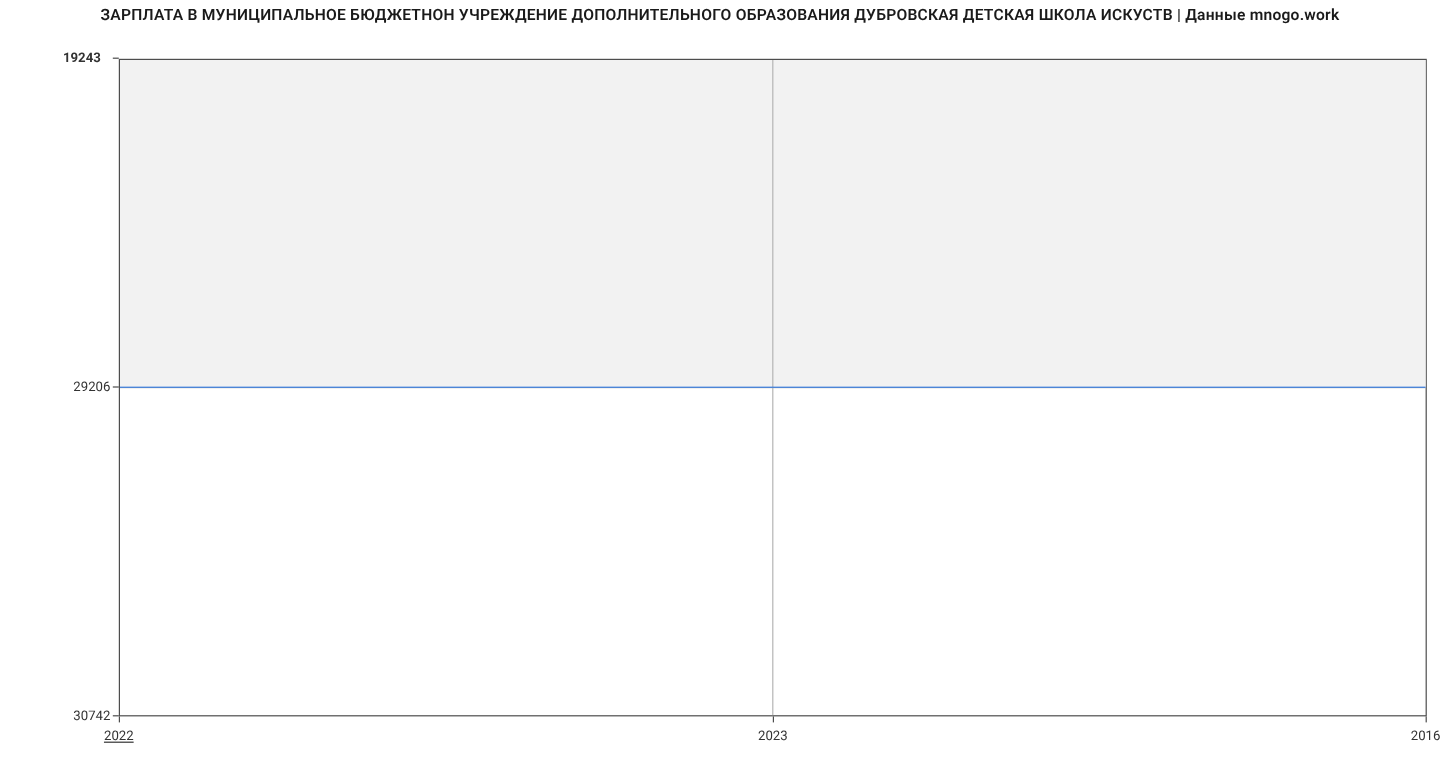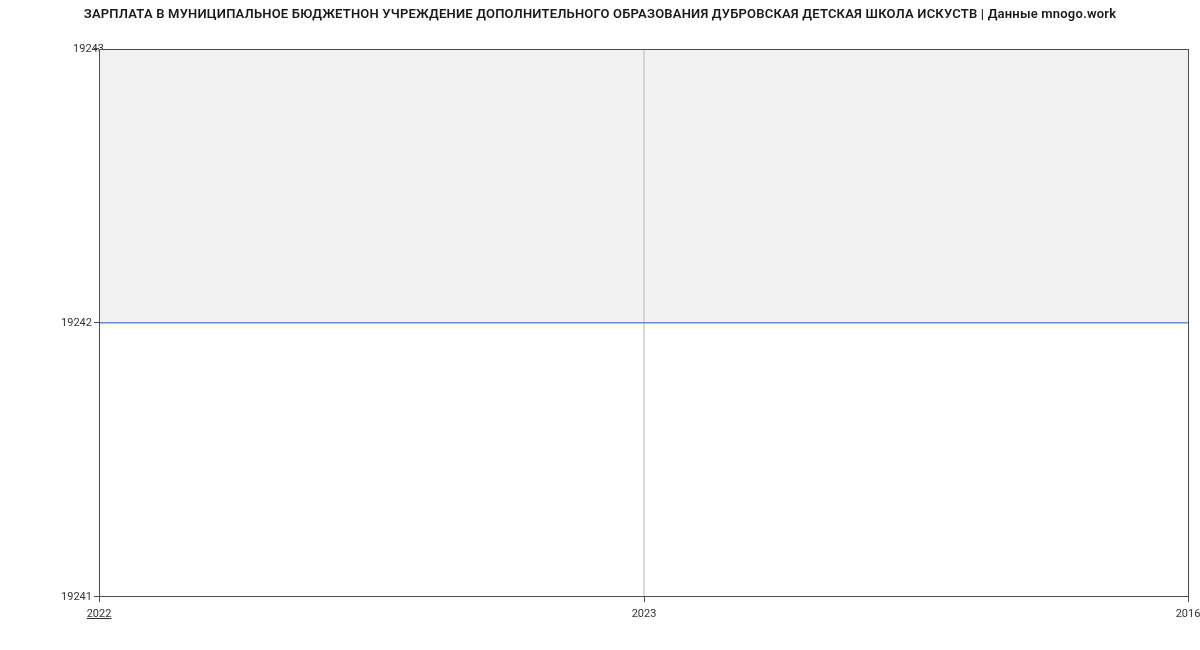--- a/index.html
+++ b/index.html
@@ -109,23 +109,23 @@
 <body>
 
 <div class="stage">
 
   <div class="title">ЗАРПЛАТА В МУНИЦИПАЛЬНОЕ БЮДЖЕТНОН УЧРЕЖДЕНИЕ ДОПОЛНИТЕЛЬНОГО ОБРАЗОВАНИЯ ДУБРОВСКАЯ ДЕТСКАЯ ШКОЛА ИСКУСТВ | Данные mnogo.work</div>
 
   <div class="tick ytick" style="left:94px; top:596px;"></div>
   <div class="tick ytick" style="left:94px; top:322px;"></div>
   <div class="tick ytick" style="left:94px; top:48px;"></div>
 
-  <div class="ylabel" style="left:44px; top:591px;">19241</div>
-  <div class="ylabel" style="left:44px; top:317px;">19242</div>
-  <div class="ylabel" style="left:56px; top:43px;">19243</div>
+  <div class="ylabel" style="left:44px; top:591px;">30742</div>
+  <div class="ylabel" style="left:44px; top:317px;">29206</div>
+  <div class="ylabel" style="left:36px; top:43px;font-weight:bold;">19243</div>
 
   <div class="tick xtick" style="left:99px;  top:597px;"></div>
   <div class="tick xtick" style="left:644px; top:597px;"></div>
   <div class="tick xtick" style="left:1188px;top:597px;"></div>
 
   <div class="xlabel" style="left:99px;  top:608px;text-decoration:underline;">2022</div>
   <div class="xlabel" style="left:644px; top:608px;">2023</div>
   <div class="xlabel" style="left:1188px;top:608px;">2016</div>
 
   <div class="plot">

